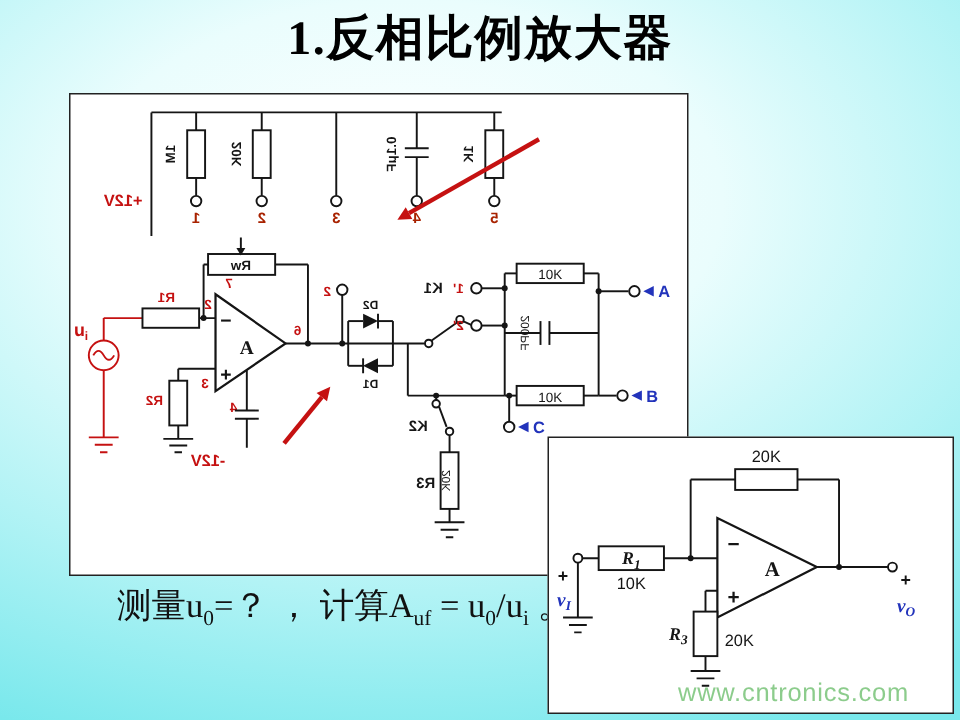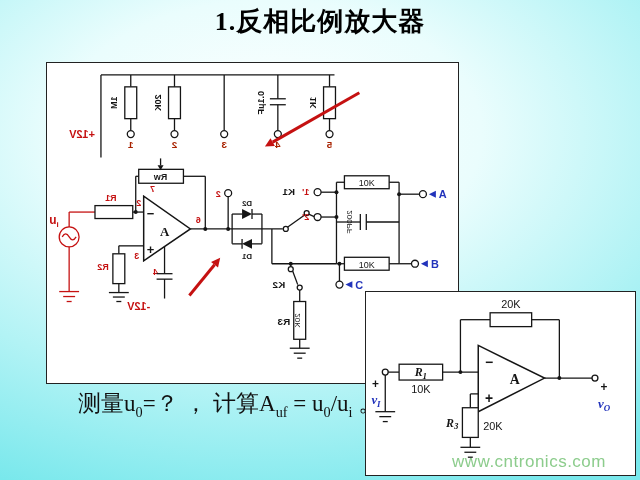--- a/index.html
+++ b/index.html
@@ -4,21 +4,21 @@
 <style>
   html,body { margin:0; padding:0; }
   .slide {
     position:relative; width:640px; height:480px; overflow:hidden;
     background: radial-gradient(ellipse 95% 80% at 42% 28%, #ffffff 0%, #eafdfd 35%, #b2f3f5 68%, #79e8ec 100%);
     font-family:"Liberation Sans", sans-serif;
   }
   .title {
     position:absolute; top:4px; left:0; width:100%; margin:0;
     text-align:center; font-family:"Liberation Serif", serif;
-    font-size:26px; font-weight:bold; color:#000; letter-spacing:1px;
+    font-size:32px; font-weight:bold; color:#000; letter-spacing:1px;
   }
   .panel { position:absolute; background:#fff; border:1px solid #222; box-sizing:border-box; }
   .main-panel  { left:46px;  top:62px;  width:413px; height:322px; z-index:1; }
   .inset-panel { left:365px; top:291px; width:271px; height:185px; z-index:2; }
   .panel svg { display:block; width:100%; height:100%; }
 
   .formula {
     position:absolute; left:78px; top:388px; z-index:1;
     font-family:Liberation Serif, serif; font-size:23px; color:#111;
   }

